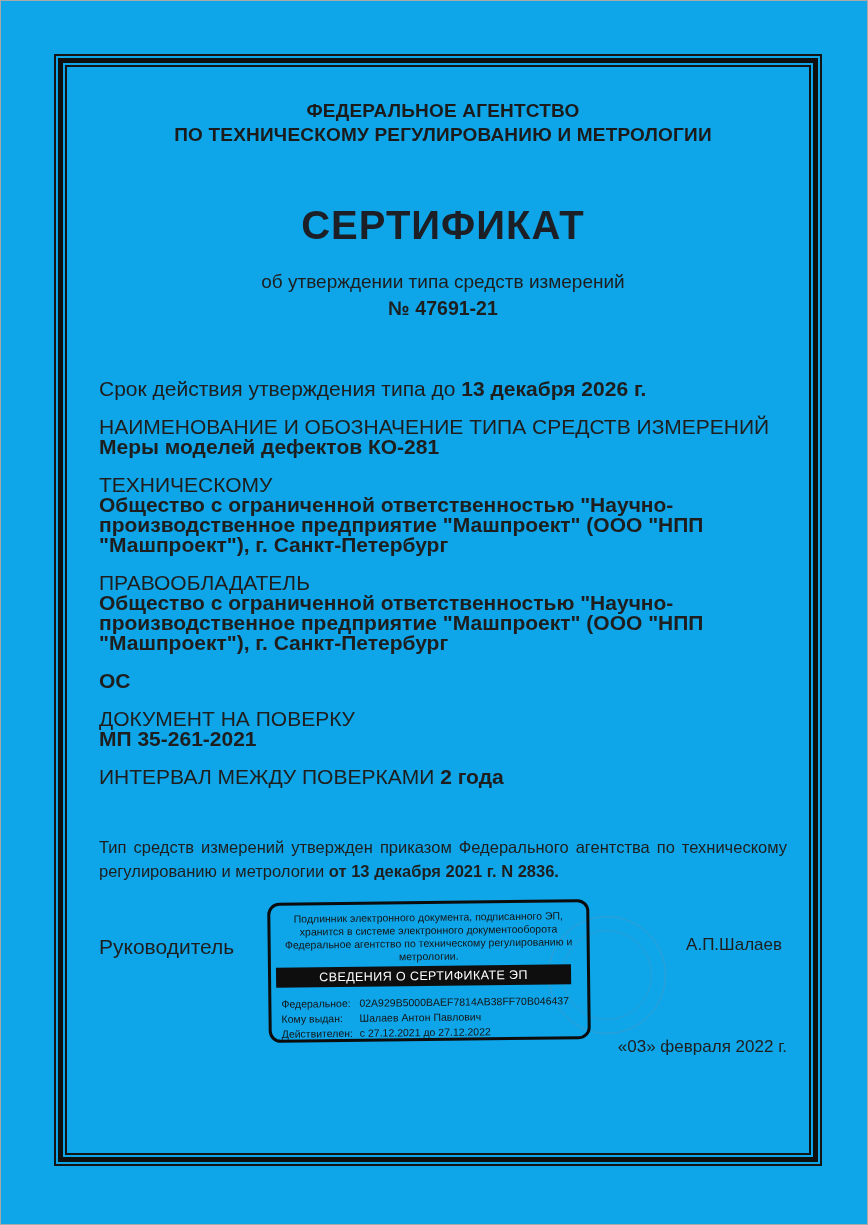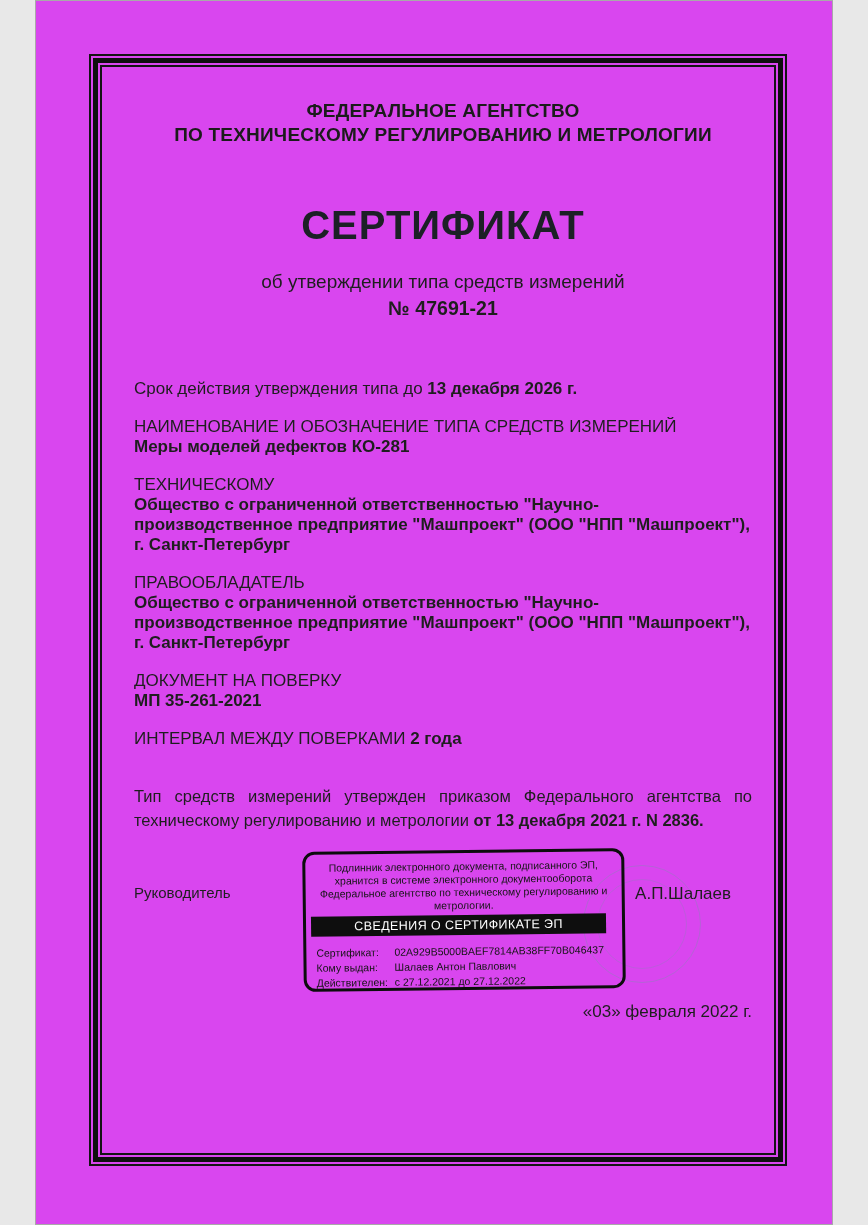--- a/index.html
+++ b/index.html
@@ -1,50 +1,50 @@
 <!DOCTYPE html>
 <html><head>
 <meta charset="utf-8">
 <style>
   html, body { margin: 0; padding: 0; background: #e8e8e8; }
   .page {
     position: relative;
-    width: 798px;
+    width: 868px;
     height: 1225px;
     margin: 0 auto;
-    background: #d946ef;
+    background: #0ea5e9;
     border: 1px solid #a9a9a9;
     box-sizing: border-box;
     font-family: "Liberation Sans", "DejaVu Sans", sans-serif;
     color: #1e1e1e;
     overflow: hidden;
   }
   
   .frame-a { position: absolute; left: 53px; top: 53px; right: 45px; bottom: 58px; border: 2px solid #141414; }
   .frame-b { position: absolute; inset: 2px; border: 5px solid #0f0f0f; }
   .frame-c { position: absolute; inset: 2px; border: 2px solid #141414; }
   .content { position: absolute; inset: 0; padding: 32px 22px 0 32px; box-sizing: border-box; }
 
   .agency { text-align: center; font-weight: bold; font-size: 19px; line-height: 24px; letter-spacing: .2px; color: #1b1b1b; }
   .title  { margin: 54px 0 8px; text-align: center; font-weight: bold; font-size: 40px; line-height: 48px; letter-spacing: 1px; color: #1c2026; }
   .subtitle { margin-top: 20px; text-align: center; font-size: 19px; line-height: 26px; }
   .cert-number { text-align: center; font-size: 19.5px; line-height: 26px; font-weight: bold; }
 
-  .fields { margin-top: 58px; font-size: 17px; line-height: 20px; }
+  .fields { margin-top: 58px; font-size: 21px; line-height: 20px; }
   .fields p { margin: 0 0 18px; }
   .fields .lab, .fields .val { display: block; }
   .fields p.inline .lab, .fields p.inline .val { display: inline; }
   b { font-weight: bold; }
 
-  .approval { margin: 35px 0 0; font-size: 16.5px; line-height: 24px; text-align: justify; }
+  .approval { margin: 48px 0 0; font-size: 16.5px; line-height: 24px; text-align: justify; }
 
   .sig-area { position: relative; margin-top: 14px; height: 235px; }
-  .role { position: absolute; left: 0; top: 38px; font-size: 15px; }
-  .name { position: absolute; right: 21px; top: 38px; font-size: 17px; }
-  .sign-date { position: absolute; right: 0; top: 156px; font-size: 17px; text-align: center; }
+  .role { position: absolute; left: 0; top: 38px; font-size: 21px; }
+  .name { position: absolute; right: 5px; top: 38px; font-size: 17px; }
+  .sign-date { position: absolute; right: 0; top: 140px; font-size: 17px; text-align: center; }
 
   .seal-outer, .seal-inner {
     position: absolute; border-radius: 50%;
   }
   .seal-outer { left: 449px; top: 19px; width: 116px; height: 116px; border: 1.5px solid rgba(120,145,170,.38); }
   .seal-inner { left: 463px; top: 33px; width: 88px; height: 88px; border: 1.5px solid rgba(120,145,170,.28); }
 
   .stamp {
     position: absolute; left: 169px; top: 4px; width: 322px; height: 140px;
     border: 3.5px solid #0c0c0c; border-radius: 12px;
@@ -89,20 +89,21 @@
                 <span class="lab">ТЕХНИЧЕСКОМУ</span>
                 <b class="val">Общество с ограниченной ответственностью "Научно-производственное предприятие "Машпроект" (ООО "НПП "Машпроект"), г. Санкт-Петербург</b>
               </p>
 
             <p>
                 <span class="lab">ПРАВООБЛАДАТЕЛЬ</span>
                 <b class="val">Общество с ограниченной ответственностью "Научно-производственное предприятие "Машпроект" (ООО "НПП "Машпроект"), г. Санкт-Петербург</b>
               </p>
 
             <p>
+                <b class="val">ОС</b>
               </p>
 
             <p>
                 <span class="lab">ДОКУМЕНТ НА ПОВЕРКУ</span>
                 <b class="val">МП 35-261-2021</b>
               </p>
 
             <p class="inline"><span class="lab">ИНТЕРВАЛ МЕЖДУ ПОВЕРКАМИ</span> <b class="val">2 года</b></p>
           </div>
 
@@ -116,21 +117,21 @@
 
             <div class="stamp">
               <div class="stamp-head">
                 <div>Подлинник электронного документа, подписанного ЭП,</div>
                 <div>хранится в системе электронного документооборота</div>
                 <div>Федеральное агентство по техническому регулированию и</div>
                 <div>метрологии.</div>
               </div>
               <div class="stamp-banner">СВЕДЕНИЯ О СЕРТИФИКАТЕ ЭП</div>
               <div class="stamp-rows">
-                <div class="srow"><span class="slabel">Сертификат:</span><span>02A929B5000BAEF7814AB38FF70B046437</span></div>
+                <div class="srow"><span class="slabel">Федеральное:</span><span>02A929B5000BAEF7814AB38FF70B046437</span></div>
                 <div class="srow"><span class="slabel">Кому выдан:</span><span>Шалаев Антон Павлович</span></div>
                 <div class="srow"><span class="slabel">Действителен:</span><span>с 27.12.2021 до 27.12.2022</span></div>
               </div>
             </div>
 
             <span class="name">А.П.Шалаев</span>
             <span class="sign-date">«03» февраля 2022 г.</span>
           </div>
 
         </div>

